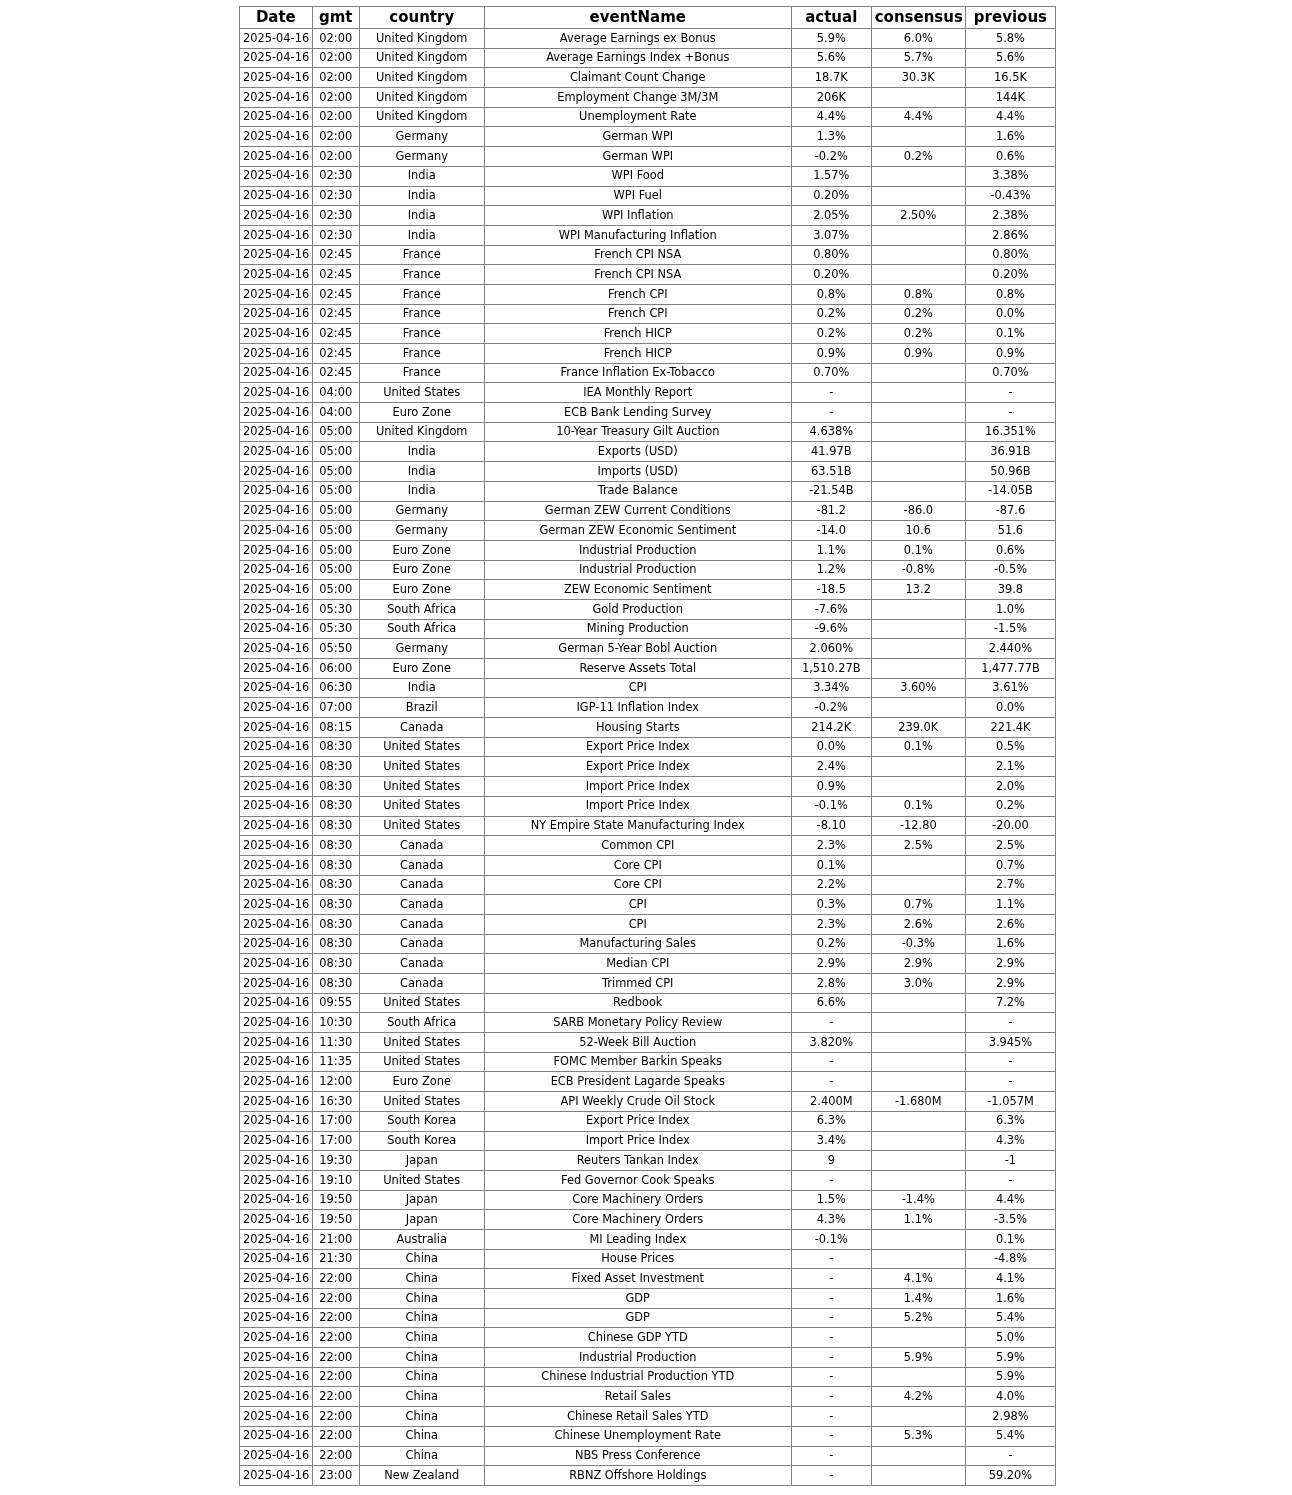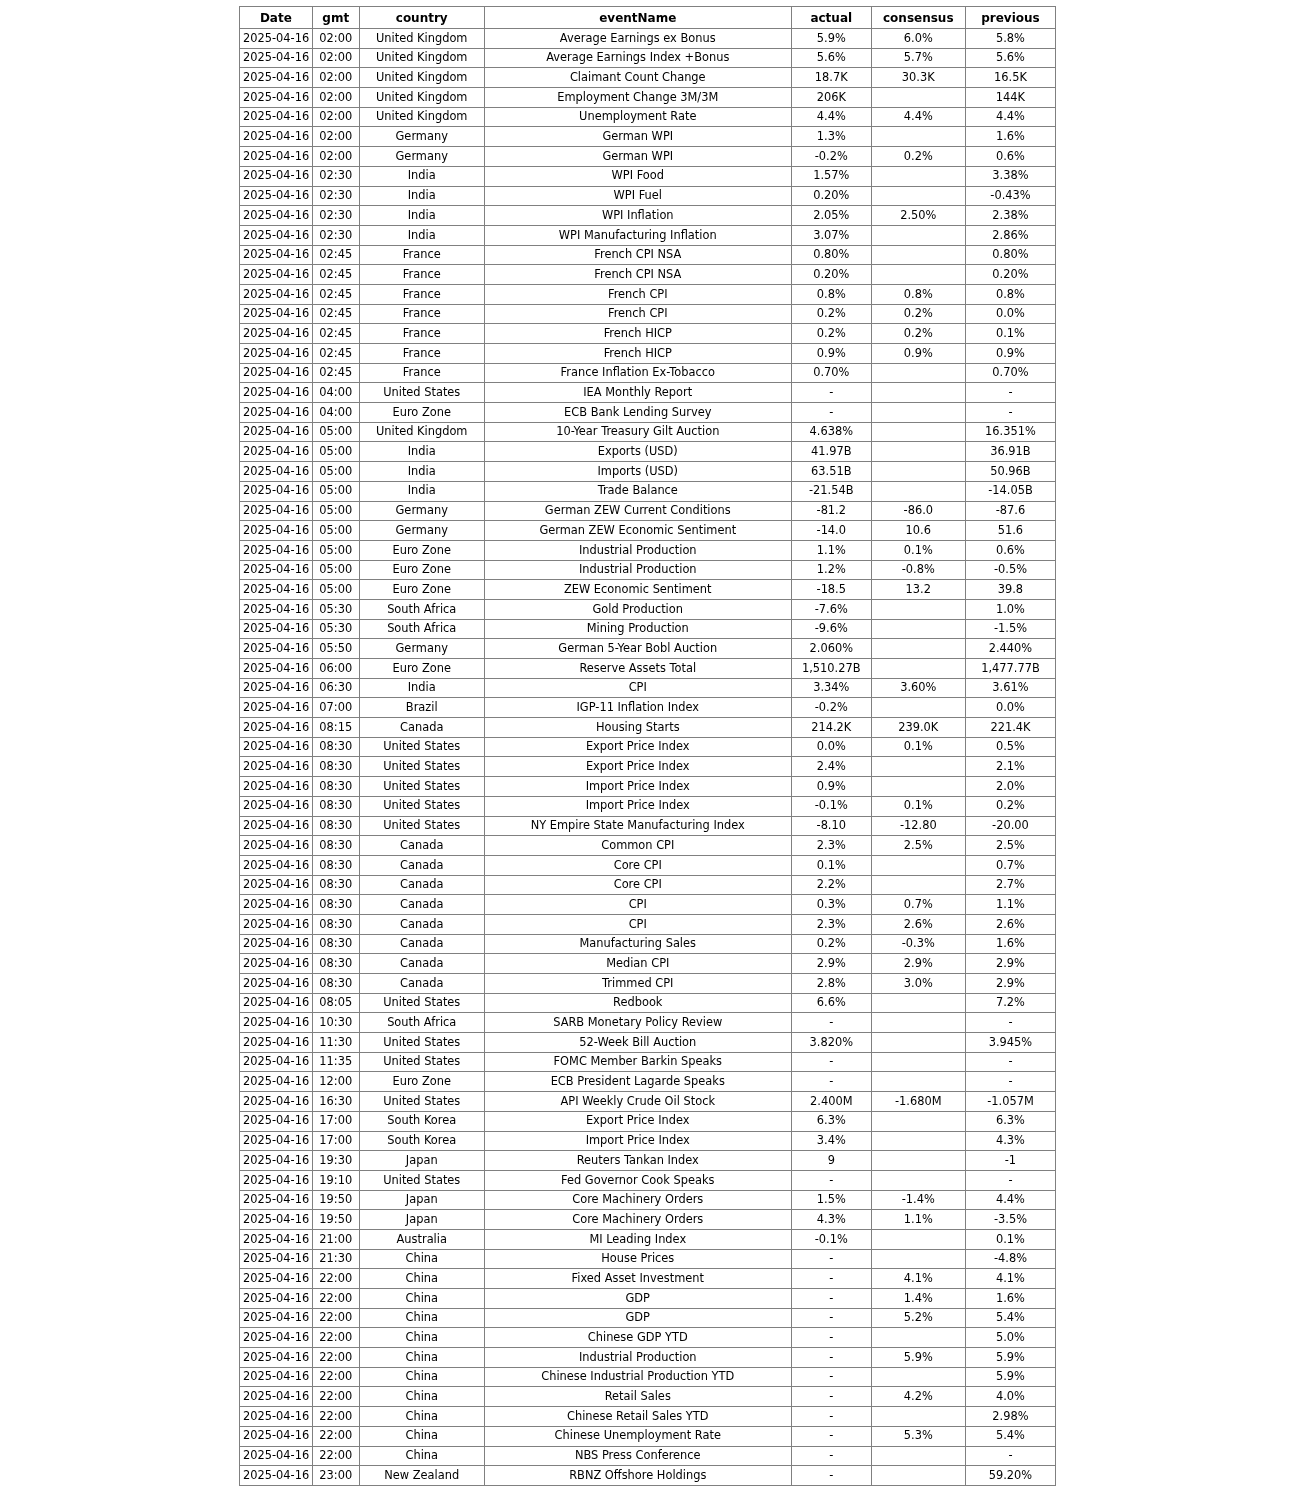--- a/index.html
+++ b/index.html
@@ -35,21 +35,21 @@
     height: 19.7px;
     padding: 0 3px;
     text-align: center;
     vertical-align: middle;
     white-space: nowrap;
     overflow: hidden;
     box-sizing: border-box;
   }
   table.calendar thead th {
     font-weight: bold;
-    font-size: 12px;
+    font-size: 15px;
     height: 22px;
   }
   
   col.c-date      { width: 71px; }
   col.c-gmt       { width: 46px; }
   col.c-country   { width: 122px; }
   col.c-event     { width: 300px; }
   col.c-actual    { width: 78px; }
   col.c-consensus { width: 92px; }
   col.c-previous  { width: 88px; }
@@ -519,21 +519,21 @@
           <td class="cell-date">2025-04-16</td>
           <td class="cell-gmt">08:30</td>
           <td class="cell-country">Canada</td>
           <td class="cell-eventName">Trimmed CPI</td>
           <td class="cell-actual">2.8%</td>
           <td class="cell-consensus">3.0%</td>
           <td class="cell-previous">2.9%</td>
         </tr>
         <tr>
           <td class="cell-date">2025-04-16</td>
-          <td class="cell-gmt">08:05</td>
+          <td class="cell-gmt">09:55</td>
           <td class="cell-country">United States</td>
           <td class="cell-eventName">Redbook</td>
           <td class="cell-actual">6.6%</td>
           <td class="cell-consensus"></td>
           <td class="cell-previous">7.2%</td>
         </tr>
         <tr>
           <td class="cell-date">2025-04-16</td>
           <td class="cell-gmt">10:30</td>
           <td class="cell-country">South Africa</td>

